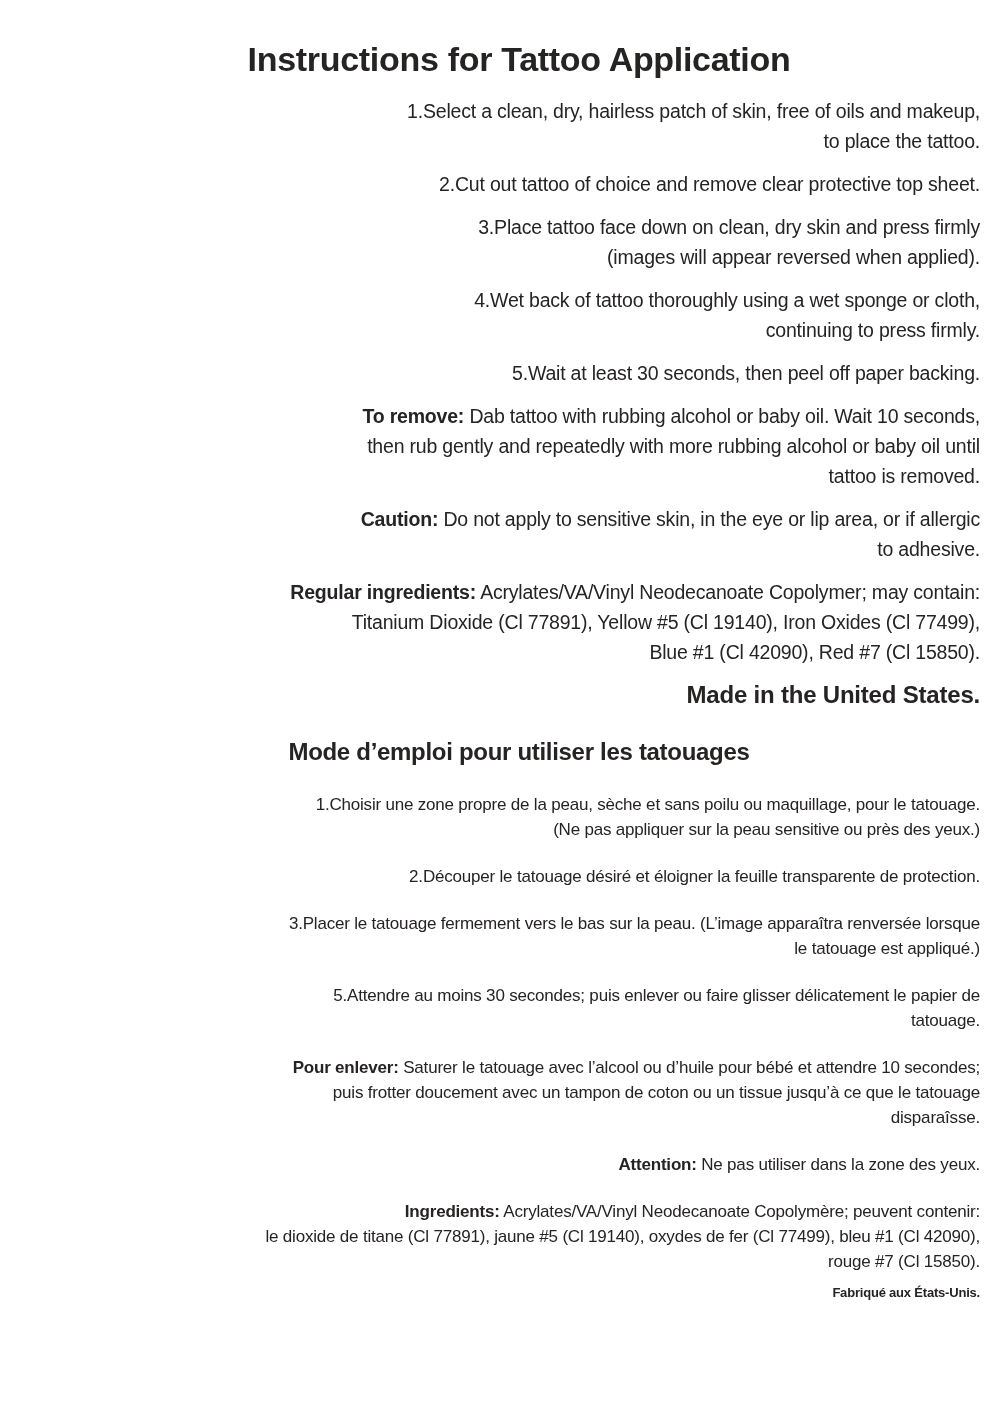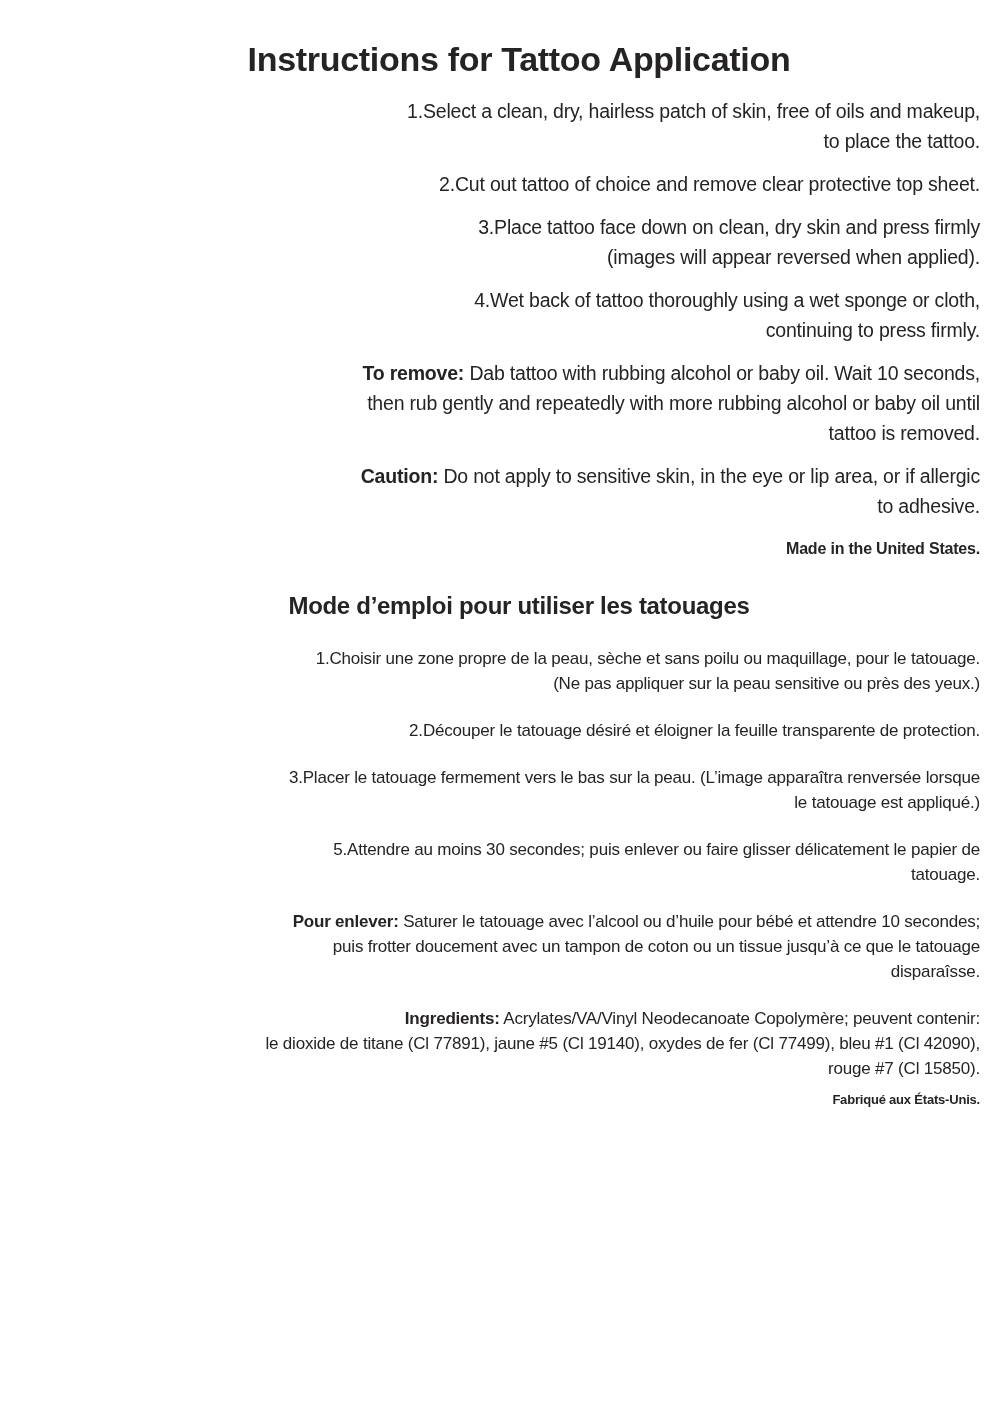--- a/index.html
+++ b/index.html
@@ -54,62 +54,67 @@
     text-indent: 0;
   }
   .en .num { width: 24px; }
   .fr .num { width: 20px; }
   .t { white-space: pre-line; }
   .lbl { font-weight: 700; }
   .made {
     font-weight: 700;
     margin-bottom: 0;
   }
-  .en p.made { font-size: 16px; line-height: 30px; margin-bottom: 4px; }
+  .en p.made { font-size: 24px; line-height: 30px; margin-bottom: 4px; }
   .fr p.made { font-size: 13px; line-height: 25px; }
 </style>
 </head>
 <body style="background: rgb(255, 255, 255);">
 
 <div class="page" style="color: rgb(38, 35, 35); background: rgb(255, 255, 255);">
 
   <div class="en">
     <div class="section-title title-en">Instructions for Tattoo Application</div>
 
     <p class="para hang"><span class="num">1.</span><span class="t">Select a clean, dry, hairless patch of skin, free of oils and makeup,
 to place the tattoo.</span></p>
     <p class="para hang"><span class="num">2.</span><span class="t">Cut out tattoo of choice and remove clear protective top sheet.</span></p>
     <p class="para hang"><span class="num">3.</span><span class="t">Place tattoo face down on clean, dry skin and press firmly
 (images will appear reversed when applied).</span></p>
     <p class="para hang"><span class="num">4.</span><span class="t">Wet back of tattoo thoroughly using a wet sponge or cloth,
 continuing to press firmly.</span></p>
+    <p class="para hang"><span class="num">5.</span><span class="t">Wait at least 30 seconds, then peel off paper backing.</span></p>
 
     <p class="para hang"><span class="lbl">To remove:</span> <span class="t">Dab tattoo with rubbing alcohol or baby oil. Wait 10 seconds,
 then rub gently and repeatedly with more rubbing alcohol or baby oil until
 tattoo is removed.</span></p>
     <p class="para hang"><span class="lbl">Caution:</span> <span class="t">Do not apply to sensitive skin, in the eye or lip area, or if allergic
 to adhesive.</span></p>
+    <p class="para hang"><span class="lbl">Regular ingredients:</span> <span class="t">Acrylates/VA/Vinyl Neodecanoate Copolymer; may contain:
+Titanium Dioxide (Cl 77891), Yellow #5 (Cl 19140), Iron Oxides (Cl 77499),
+Blue #1 (Cl 42090), Red #7 (Cl 15850).</span></p>
 
     <p class="para made">Made in the United States.</p>
   </div>
 
   <div class="fr">
     <div class="section-title title-fr">Mode d’emploi pour utiliser les tatouages</div>
 
     <p class="para hang"><span class="num">1.</span><span class="t">Choisir une zone propre de la peau, sèche et sans poilu ou maquillage, pour le tatouage.
 (Ne pas appliquer sur la peau sensitive ou près des yeux.)</span></p>
     <p class="para hang"><span class="num">2.</span><span class="t">Découper le tatouage désiré et éloigner la feuille transparente de protection.</span></p>
     <p class="para hang"><span class="num">3.</span><span class="t">Placer le tatouage fermement vers le bas sur la peau. (L’image apparaîtra renversée lorsque
 le tatouage est appliqué.)</span></p>
     <p class="para hang"><span class="num">5.</span><span class="t">Attendre au moins 30 secondes; puis enlever ou faire glisser délicatement le papier de
 tatouage.</span></p>
 
     <p class="para hang"><span class="lbl">Pour enlever:</span> <span class="t">Saturer le tatouage avec l’alcool ou d’huile pour bébé et attendre 10 secondes;
 puis frotter doucement avec un tampon de coton ou un tissue jusqu’à ce que le tatouage
 disparaîsse.</span></p>
+    <p class="para hang"><span class="lbl">Attention:</span> <span class="t">Ne pas utiliser dans la zone des yeux.</span></p>
     <p class="para hang"><span class="lbl">Ingredients:</span> <span class="t">Acrylates/VA/Vinyl Neodecanoate Copolymère; peuvent contenir:
 le dioxide de titane (Cl 77891), jaune #5 (Cl 19140), oxydes de fer (Cl 77499), bleu #1 (Cl 42090),
 rouge #7 (Cl 15850).</span></p>
 
     <p class="para made">Fabriqué aux États-Unis.</p>
   </div>
 
 </div>
 
 </body></html>

